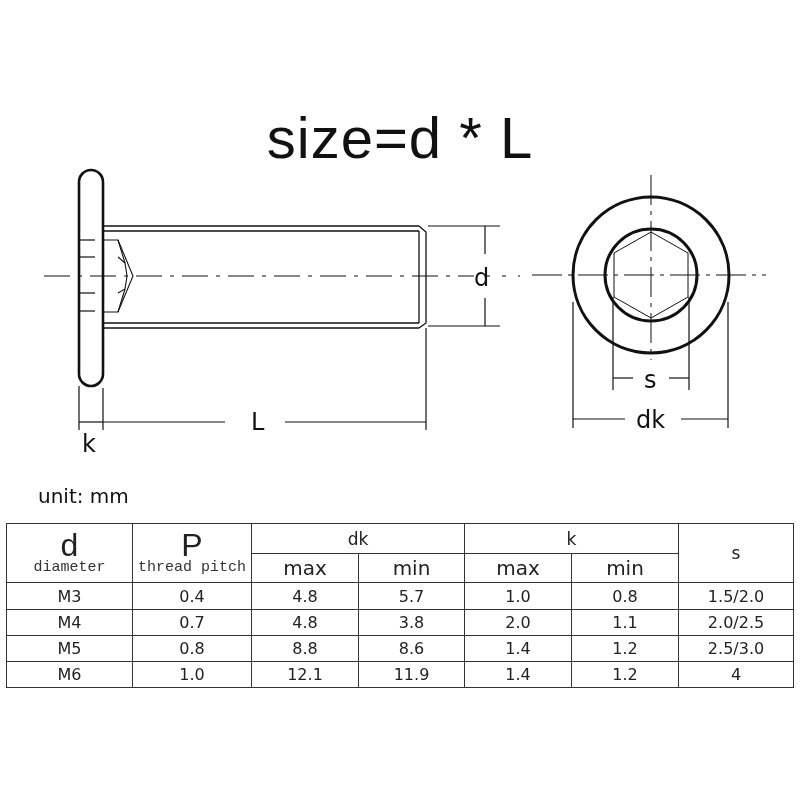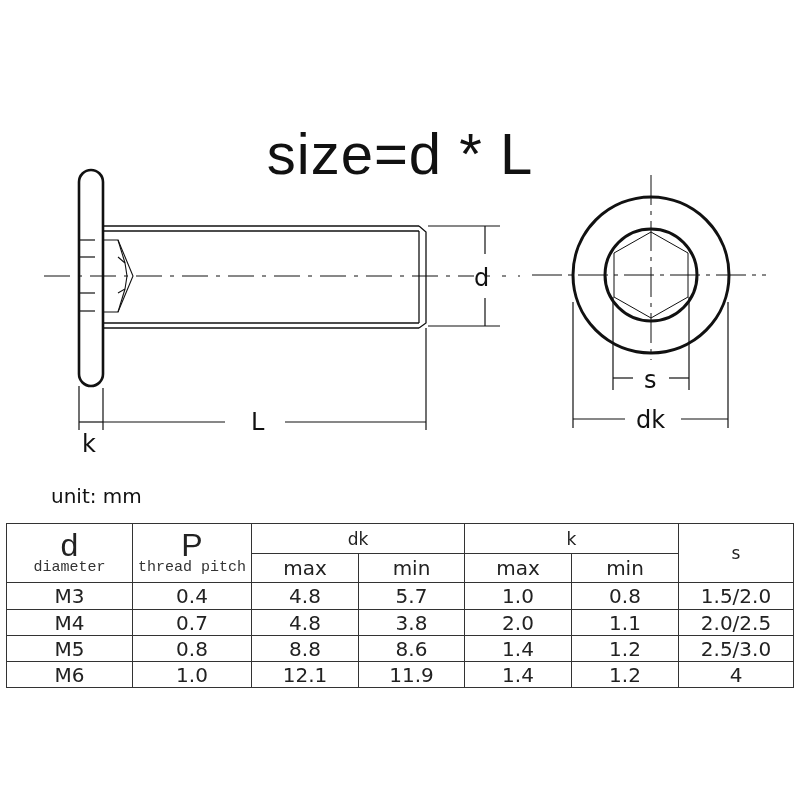--- a/index.html
+++ b/index.html
@@ -1,27 +1,27 @@
 <!DOCTYPE html>
 <html><head>
 <meta charset="utf-8">
 <style>
   html, body { margin:0; padding:0; background:#ffffff; }
   body { width:800px; height:800px; position:relative; overflow:hidden; font-family:"Liberation Sans", sans-serif; color:#111; }
-  .title { position:absolute; left:0; width:800px; top:119px; text-align:center; font-size:58px; line-height:70px; font-family:"Liberation Sans", sans-serif; color:#111; letter-spacing:1px; }
+  .title { position:absolute; left:0; width:800px; top:103px; text-align:center; font-size:58px; line-height:70px; font-family:"Liberation Sans", sans-serif; color:#111; letter-spacing:1px; }
   svg.drawing { position:absolute; left:0; top:0; }
   .lbl { position:absolute; font-family:"DejaVu Sans", sans-serif; font-size:24px; line-height:24px; color:#111; }
-  .unit { position:absolute; left:38px; top:484px; font-family:"DejaVu Sans", sans-serif; font-size:20px; color:#111;margin-left:13px; }
+  .unit { position:absolute; left:38px; top:484px; font-family:"DejaVu Sans", sans-serif; font-size:20px; color:#111; }
   table.spec { position:absolute; left:6px; top:523px; border-collapse:collapse; table-layout:fixed; }
   table.spec td { border:1.5px solid #333; text-align:center; padding:0; font-family:"DejaVu Sans", sans-serif; color:#222; }
   .big { font-size:32px; line-height:30px; font-family:"Liberation Sans", sans-serif; display:block; }
   .sub { font-size:15px; line-height:16px; display:block; font-family:Liberation Mono, monospace; letter-spacing:0; color:#333; }
   .grp { font-size:17px; font-family:"DejaVu Sans Mono", monospace; color:#444; }
   .mm { font-size:20px; font-family:"DejaVu Sans Mono", monospace; color:#333; }
-  .cell { font-size:20px;margin-top:16px; }
+  .cell { font-size:16px;margin-top:16px; }
 </style>
 </head>
 <body>
 
 <div class="title">size=d * L</div>
 
 <svg class="drawing" width="800" height="480" viewBox="0 0 800 480">
 
   <g stroke="#111" fill="none">
 

